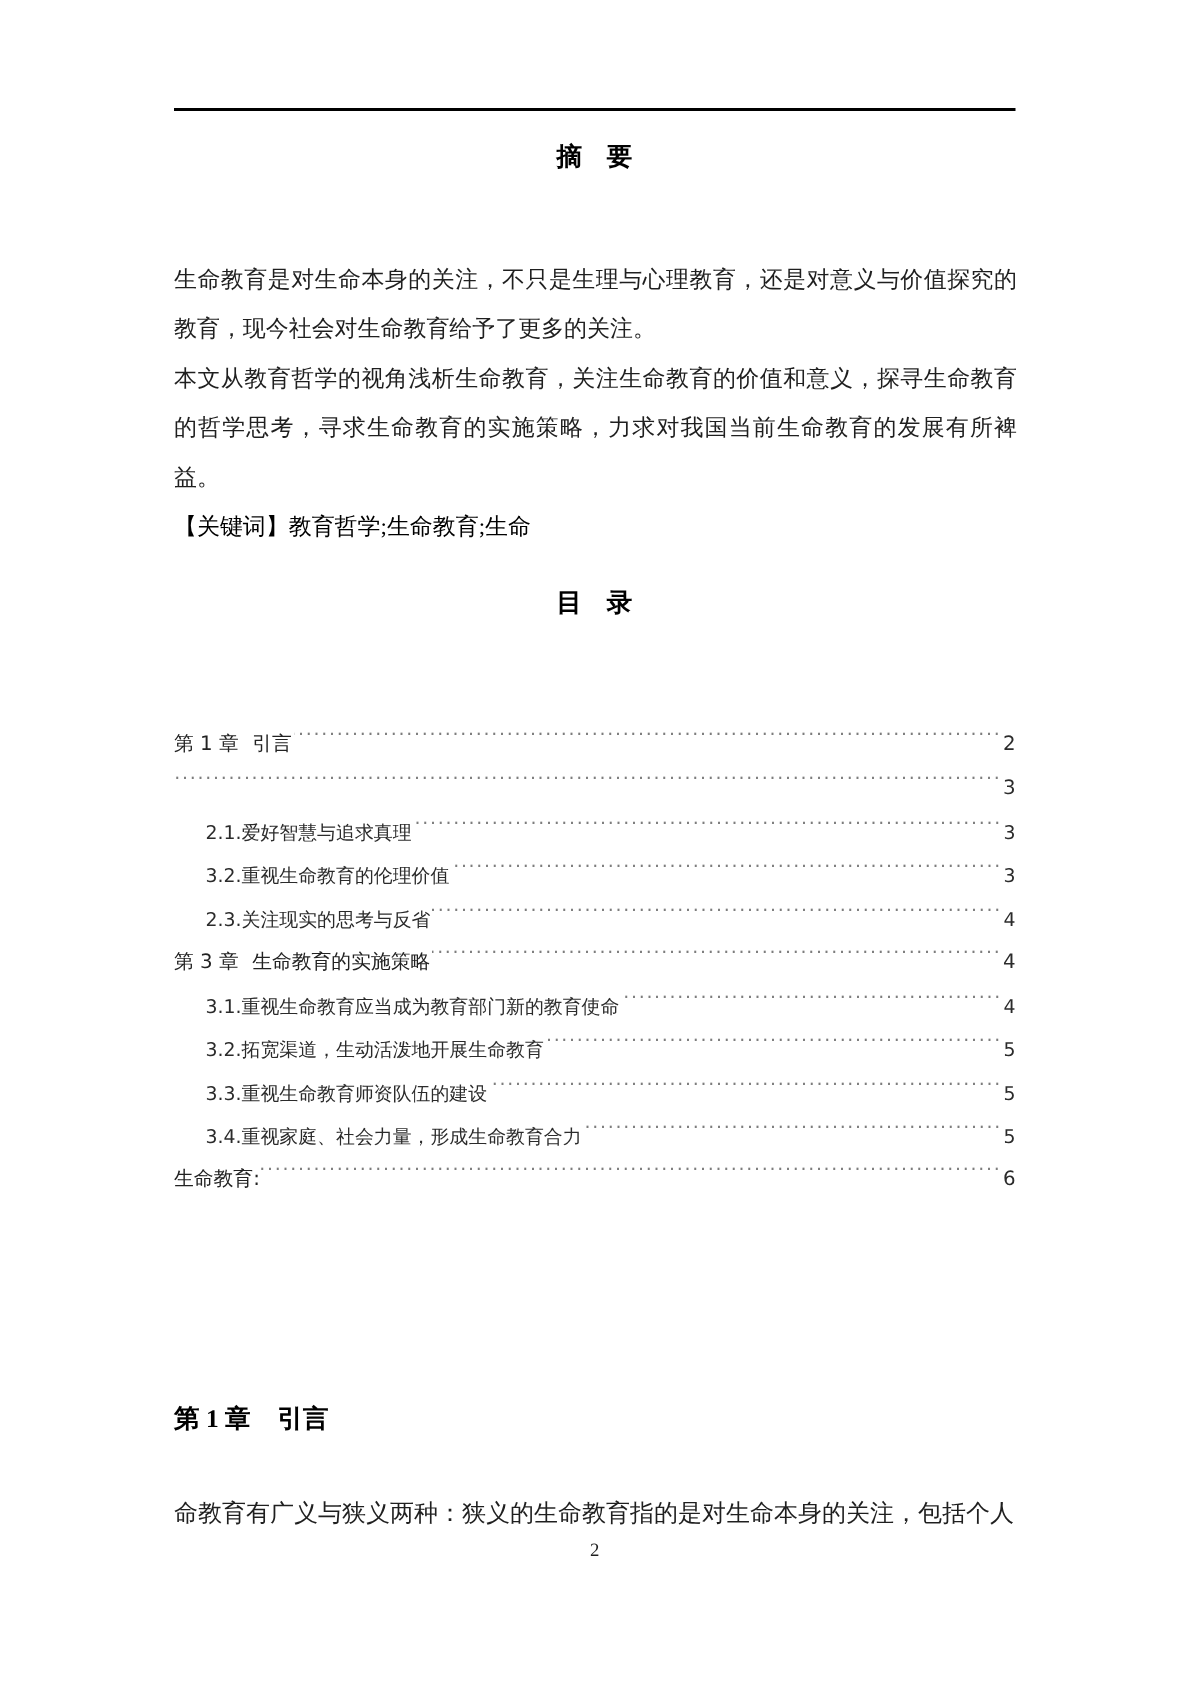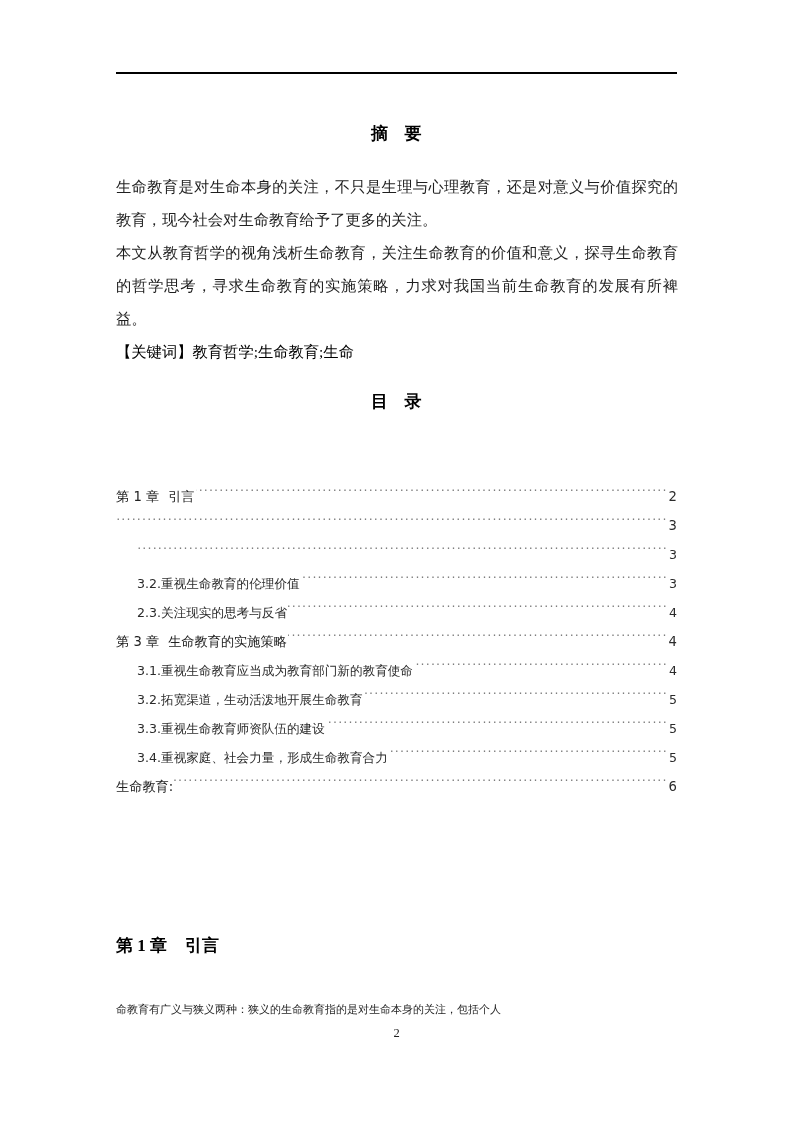--- a/index.html
+++ b/index.html
@@ -37,21 +37,21 @@
     font-family: "Liberation Serif", "DejaVu Serif", serif;
     font-weight: bold;
     font-size: 17px;
     letter-spacing: 0.5px;
     color: #000000;
   }
   .section-heading .gap {
     display: inline-block;
     width: 16px;
   }
-  #abstract-heading { top: 122px; }
+  #abstract-heading { top: 93px; }
   #toc-heading { top: 390px; }
 
   
   .abstract-block {
     position: absolute;
     left: 116px;
     top: 170px;
     width: 562px;
   }
   .abstract-para {
@@ -140,21 +140,21 @@
   }
   .chapter-heading .num-gap {
     display: inline-block;
     width: 18px;
   }
   .body-para {
     position: absolute;
     left: 116px;
     top: 993px;
     width: 562px;
-    font-size: 11px;
+    font-size: 16px;
     line-height: 33px;
     text-align: justify;
     text-justify: inter-ideograph;
     color: #1f1f1f;
     margin: 0;
   }
 
   
   .page-number {
     position: absolute;
@@ -192,20 +192,21 @@
       <div class="toc-entry level-1">
         <span class="toc-label"><span>第 1 章</span><span class="chap-gap"></span><span>引言</span></span>
         <span class="toc-leader"></span>
         <span class="toc-page">2</span>
       </div>
       <div class="toc-entry level-1">
         <span class="toc-leader"></span>
         <span class="toc-page">3</span>
       </div>
       <div class="toc-entry level-2">
+        <span class="toc-label">2.1.爱好智慧与追求真理</span>
         <span class="toc-leader"></span>
         <span class="toc-page">3</span>
       </div>
       <div class="toc-entry level-2">
         <span class="toc-label">3.2.重视生命教育的伦理价值</span>
         <span class="toc-leader"></span>
         <span class="toc-page">3</span>
       </div>
       <div class="toc-entry level-2">
         <span class="toc-label">2.3.关注现实的思考与反省</span>

